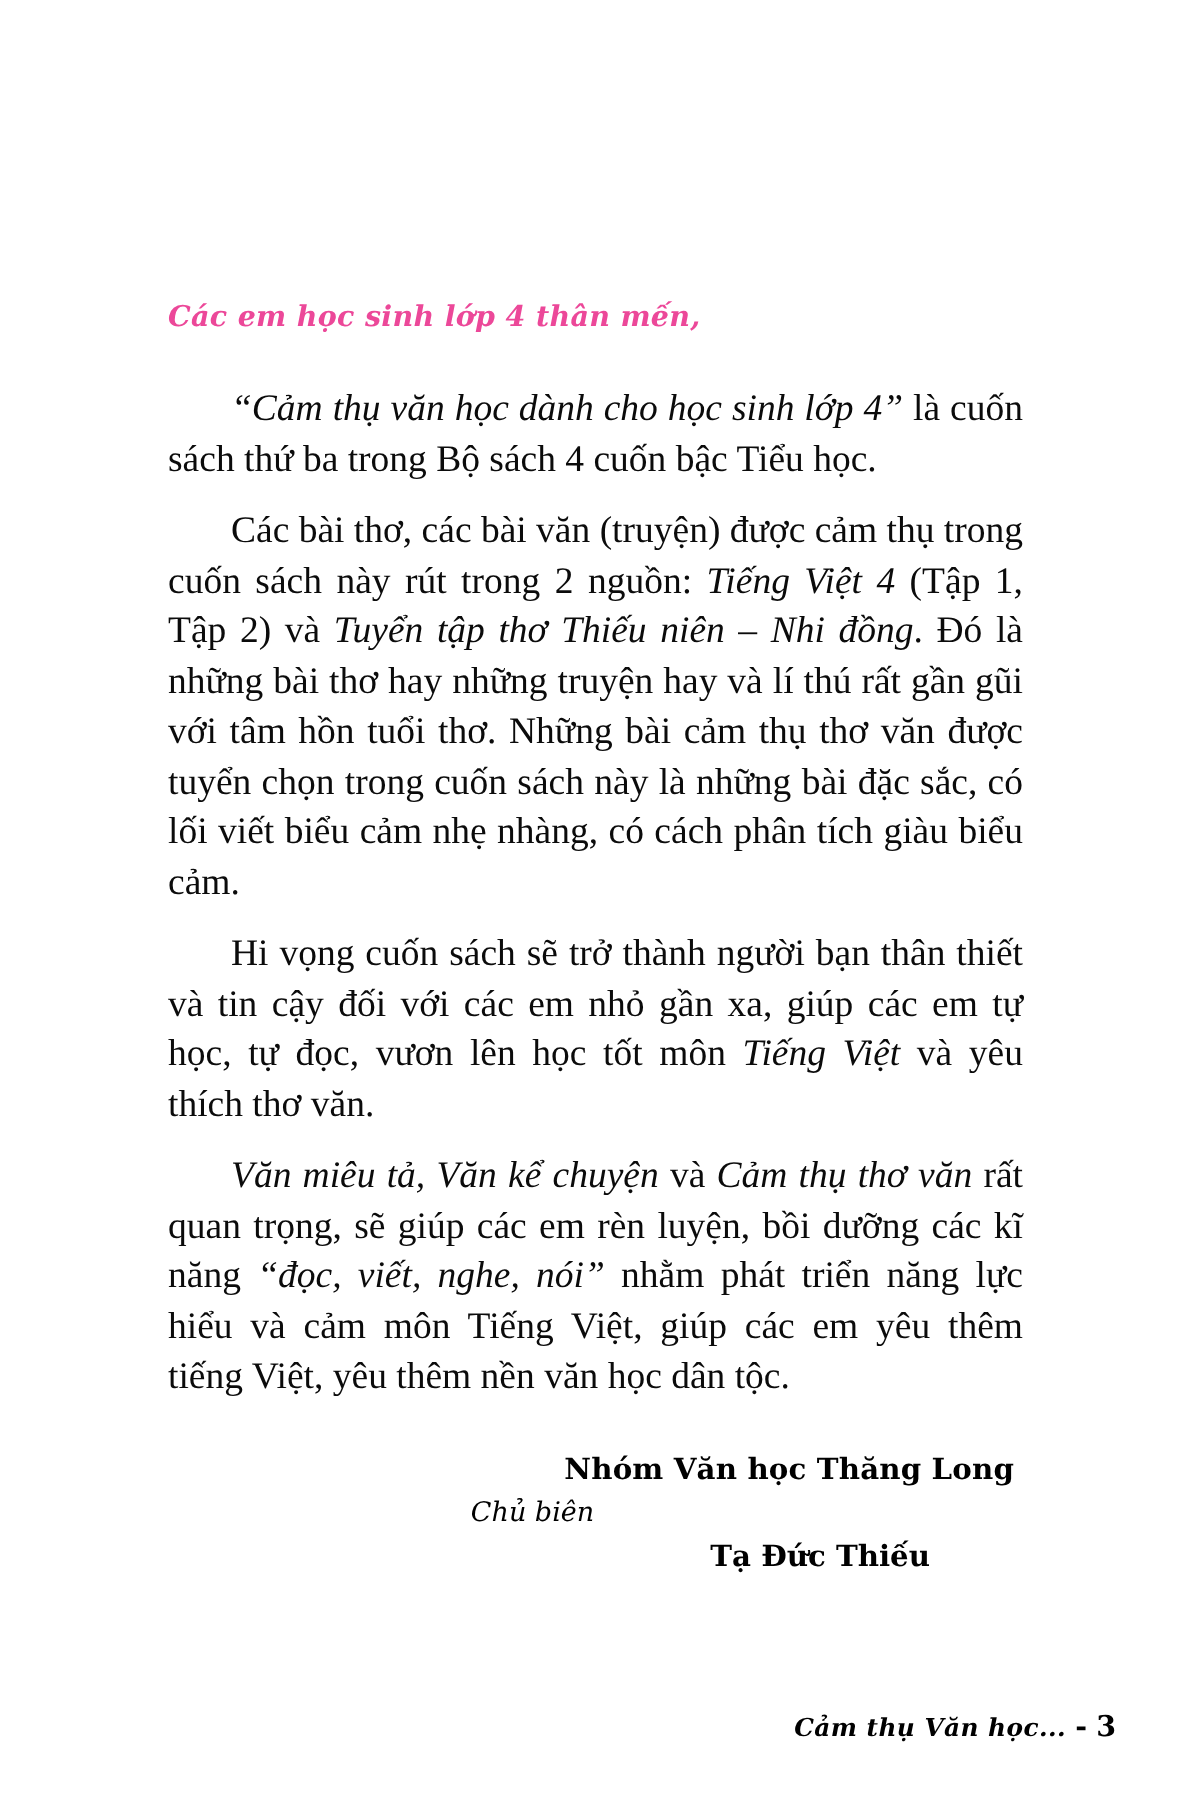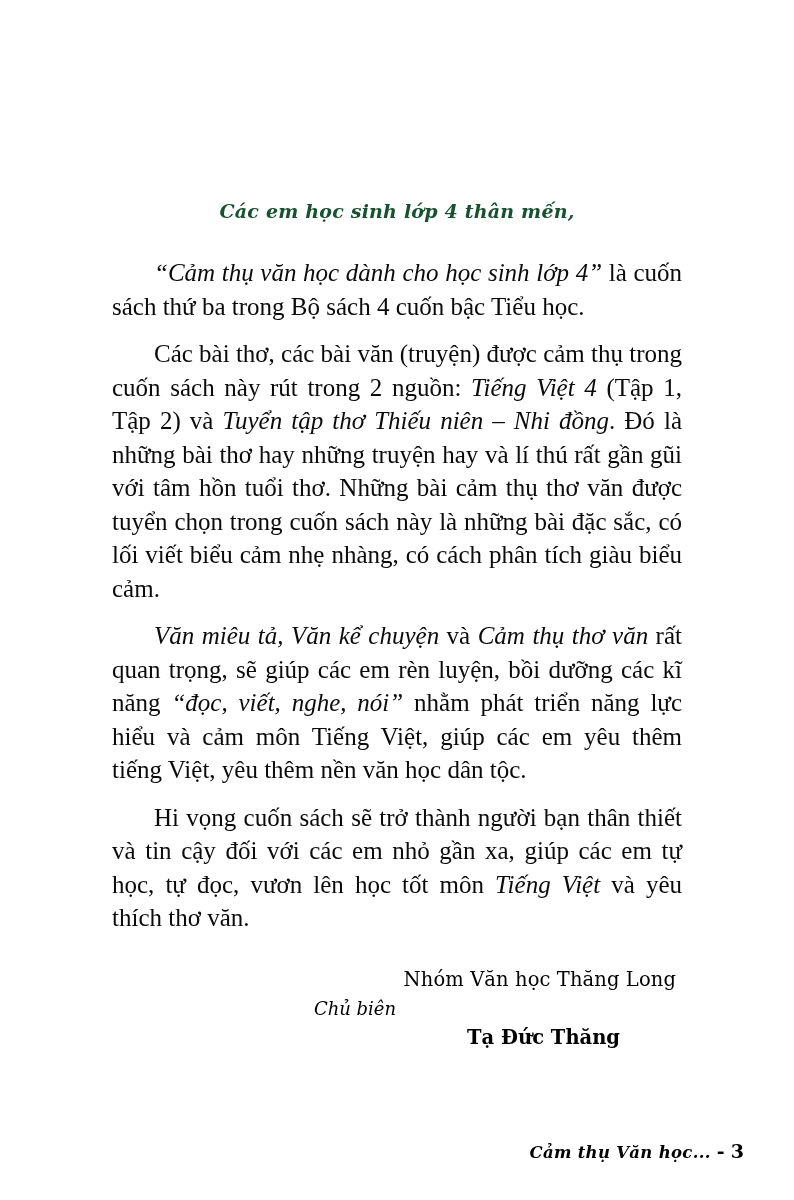--- a/index.html
+++ b/index.html
@@ -28,24 +28,23 @@
     position: absolute;
     left: 112px;
     top: 200px;
     width: 570px;
   }
   .salutation {
     font-family: "DejaVu Serif", serif;
     font-weight: bold;
     font-style: italic;
     font-size: 19px;
-    text-align: center;
     letter-spacing: 0.2px;
     margin: 0 0 34px 0;
-    color: #14532d;
+    color: #ec4899;
   }
   p.para {
     margin: 0 0 14px 0;
     font-size: 25px;
     line-height: 33.5px;
     text-align: justify;
     text-indent: 42px;
     color: #0b0b0b;
   }
   p.para:last-of-type {
@@ -54,21 +53,21 @@
   .it {
     font-style: italic;
   }
   .signature {
     margin-top: 30px;
     text-align: right;
     padding-right: 6px;
   }
   .sig-name {
     font-family: "DejaVu Serif", serif;
-    font-weight: normal;
+    font-weight: bold;
     font-size: 19.5px;
     line-height: 30px;
     letter-spacing: 0.1px;
   }
   .sig-role {
     font-family: "DejaVu Serif", serif;
     font-style: italic;
     font-size: 18px;
     line-height: 28px;
     padding-right: 78px;
@@ -103,28 +102,28 @@
 <body>
 
 <div class="page">
   <div class="content">
 
     <div class="salutation">Các em học sinh lớp 4 thân mến,</div>
 
     <div id="paragraphs">
         <p class="para"><span class="it">“Cảm thụ văn học dành cho học sinh lớp 4”</span><span> là cuốn sách thứ ba trong Bộ sách 4 cuốn bậc Tiểu học.</span></p>
         <p class="para"><span>Các bài thơ, các bài văn (truyện) được cảm thụ trong cuốn sách này rút trong 2 nguồn: </span><span class="it">Tiếng Việt 4</span><span> (Tập 1, Tập 2) và </span><span class="it">Tuyển tập thơ Thiếu niên – Nhi đồng</span><span>. Đó là những bài thơ hay những truyện hay và lí thú rất gần gũi với tâm hồn tuổi thơ. Những bài cảm thụ thơ văn được tuyển chọn trong cuốn sách này là những bài đặc sắc, có lối viết biểu cảm nhẹ nhàng, có cách phân tích giàu biểu cảm.</span></p>
+        <p class="para"><span>Hi vọng cuốn sách sẽ trở thành người bạn thân thiết và tin cậy đối với các em nhỏ gần xa, giúp các em tự học, tự đọc, vươn lên học tốt môn </span><span class="it">Tiếng Việt</span><span> và yêu thích thơ văn.</span></p>
         <p class="para"><span class="it">Văn miêu tả, Văn kể chuyện</span><span> và </span><span class="it">Cảm thụ thơ văn</span><span> rất quan trọng, sẽ giúp các em rèn luyện, bồi dưỡng các kĩ năng </span><span class="it">“đọc, viết, nghe, nói”</span><span> nhằm phát triển năng lực hiểu và cảm môn Tiếng Việt, giúp các em yêu thêm tiếng Việt, yêu thêm nền văn học dân tộc.</span></p>
-        <p class="para"><span>Hi vọng cuốn sách sẽ trở thành người bạn thân thiết và tin cậy đối với các em nhỏ gần xa, giúp các em tự học, tự đọc, vươn lên học tốt môn </span><span class="it">Tiếng Việt</span><span> và yêu thích thơ văn.</span></p>
       </div>
 
     <div class="signature">
       <div class="sig-name">Nhóm Văn học Thăng Long</div>
       <div class="sig-role">Chủ biên</div>
-      <div class="sig-author">Tạ Đức Thăng</div>
+      <div class="sig-author">Tạ Đức Thiếu</div>
     </div>
 
   </div>
 
   <div class="footer">
     <span>Cảm thụ Văn học...</span>
     <span class="pagenum">-</span>
     <span class="pagenum">3</span>
   </div>
 </div>

